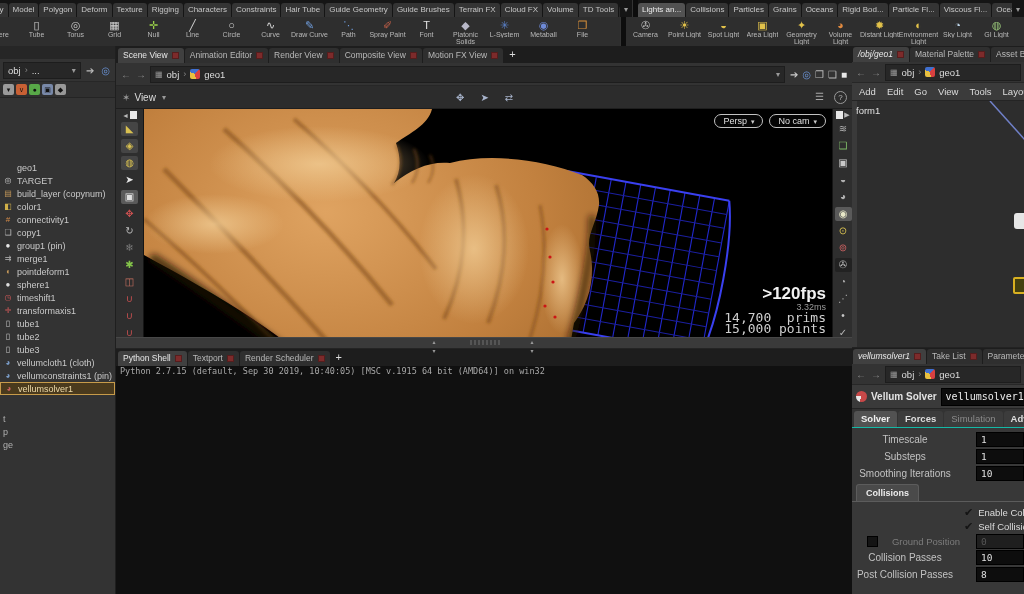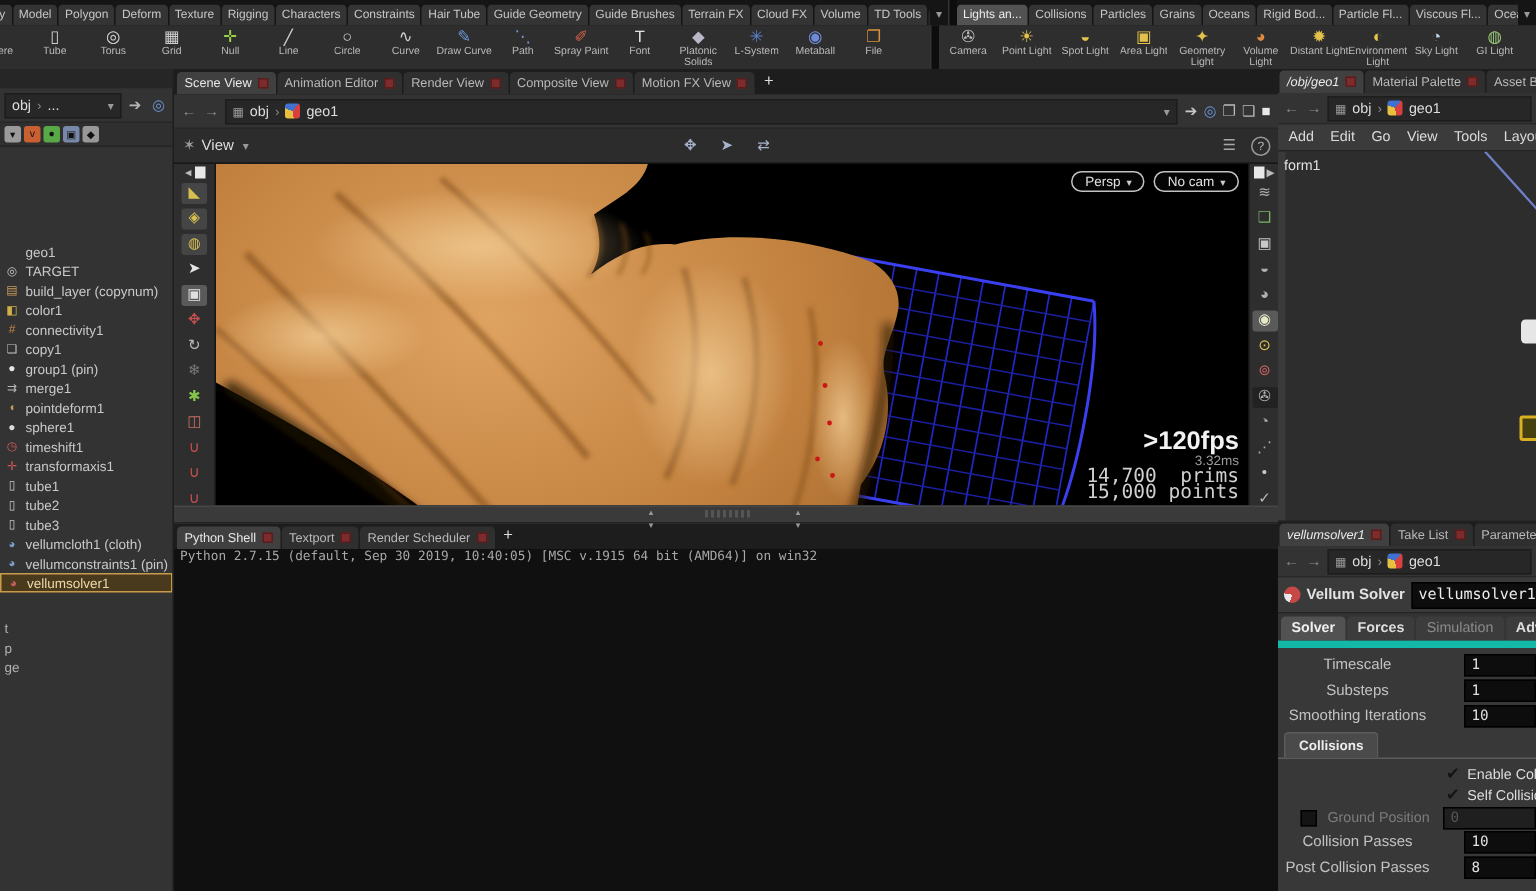--- a/index.html
+++ b/index.html
@@ -131,21 +131,21 @@
                    background:#44400f;border-radius:2px}
   .rp-mid-tabs{height:16px;background:#1d1d1d;display:flex;align-items:flex-end;overflow:hidden;padding-left:1px}
   .rp-header{height:23px;background:#3a3a3a;display:flex;align-items:center;gap:4px;padding:0 4px;
              border-bottom:1px solid #242424}
   .vellum-ico{width:11px;height:11px;border-radius:50%;flex:none;
               background:conic-gradient(#c84848 0 200deg,#e8e8e8 0 280deg,#c84848 0)}
   .solver-type{font-size:10px;font-weight:bold;color:#e2e2e2;white-space:nowrap}
   .solver-name{flex:1;height:16px;background:#0d0d0d;border:1px solid #000;display:flex;align-items:center;
                padding-left:4px;font-family:"DejaVu Sans Mono",monospace;font-size:10px;color:#ececec}
   .rp-ptabs{height:18px;background:#333;display:flex;align-items:flex-end;padding-left:2px;overflow:hidden;
-            border-bottom:5px solid #14b8a6}
+            border-bottom:1px solid #14b8a6}
   .rtab{font-size:9.5px;color:#cfcfcf;background:#3c3c3c;padding:2px 7px 3px;margin-right:1px;
         border-radius:3px 3px 0 0;flex:none;white-space:nowrap}
   .rtab.active{background:#525252;color:#f0f0f0;font-weight:bold}
   .rtab.bold{font-weight:bold;color:#dedede}
   .rtab.dim{color:#8a8a8a}
   .rp-params{flex:1;background:#383838;padding-top:3px;overflow:hidden}
   .prow{height:17px;display:flex;align-items:center}
   .plabel{width:106px;text-align:center;font-size:10px;color:#c2c2c2;padding-right:18px;
           white-space:nowrap;flex:none}
   .pfield{flex:1;height:13px;background:#0d0d0d;border:1px solid #000;
@@ -154,21 +154,21 @@
   .pfield.dim{background:#1f1f1f;color:#555}
   .collis-chip{display:inline-block;background:#4a4a4a;color:#ececec;font-size:9px;font-weight:bold;
                padding:3px 9px;border-radius:3px 3px 0 0;margin:2px 0 0 4px;border:1px solid #5c5c5c;
                border-bottom:none}
   .chip-line{height:1px;background:#5c5c5c}
   .chkrow{height:14px;display:flex;align-items:center;gap:5px;padding-left:112px;white-space:nowrap}
   .chk{font-size:11px;color:#141414;line-height:11px}
   .chklabel{font-size:9.5px;color:#dcdcdc}
   .ground-row{height:16px;display:flex;align-items:center}
   .toggle{width:9px;height:9px;background:#141414;border:1px solid #000;margin-left:15px;flex:none}
-  .glabel{width:82px;text-align:center;font-size:9.5px;color:#7c7c7c;padding-right:2px;flex:none}
+  .glabel{width:82px;text-align:right;font-size:9.5px;color:#7c7c7c;padding-right:16px;flex:none}
 </style>
 </head>
 <body>
 
 <div class="shelf-row1">
   <div class="sh-group-l">
 
   <div class="sh-tab ">Modify</div>
       <div class="sh-tab ">Model</div>
       <div class="sh-tab ">Polygon</div>

